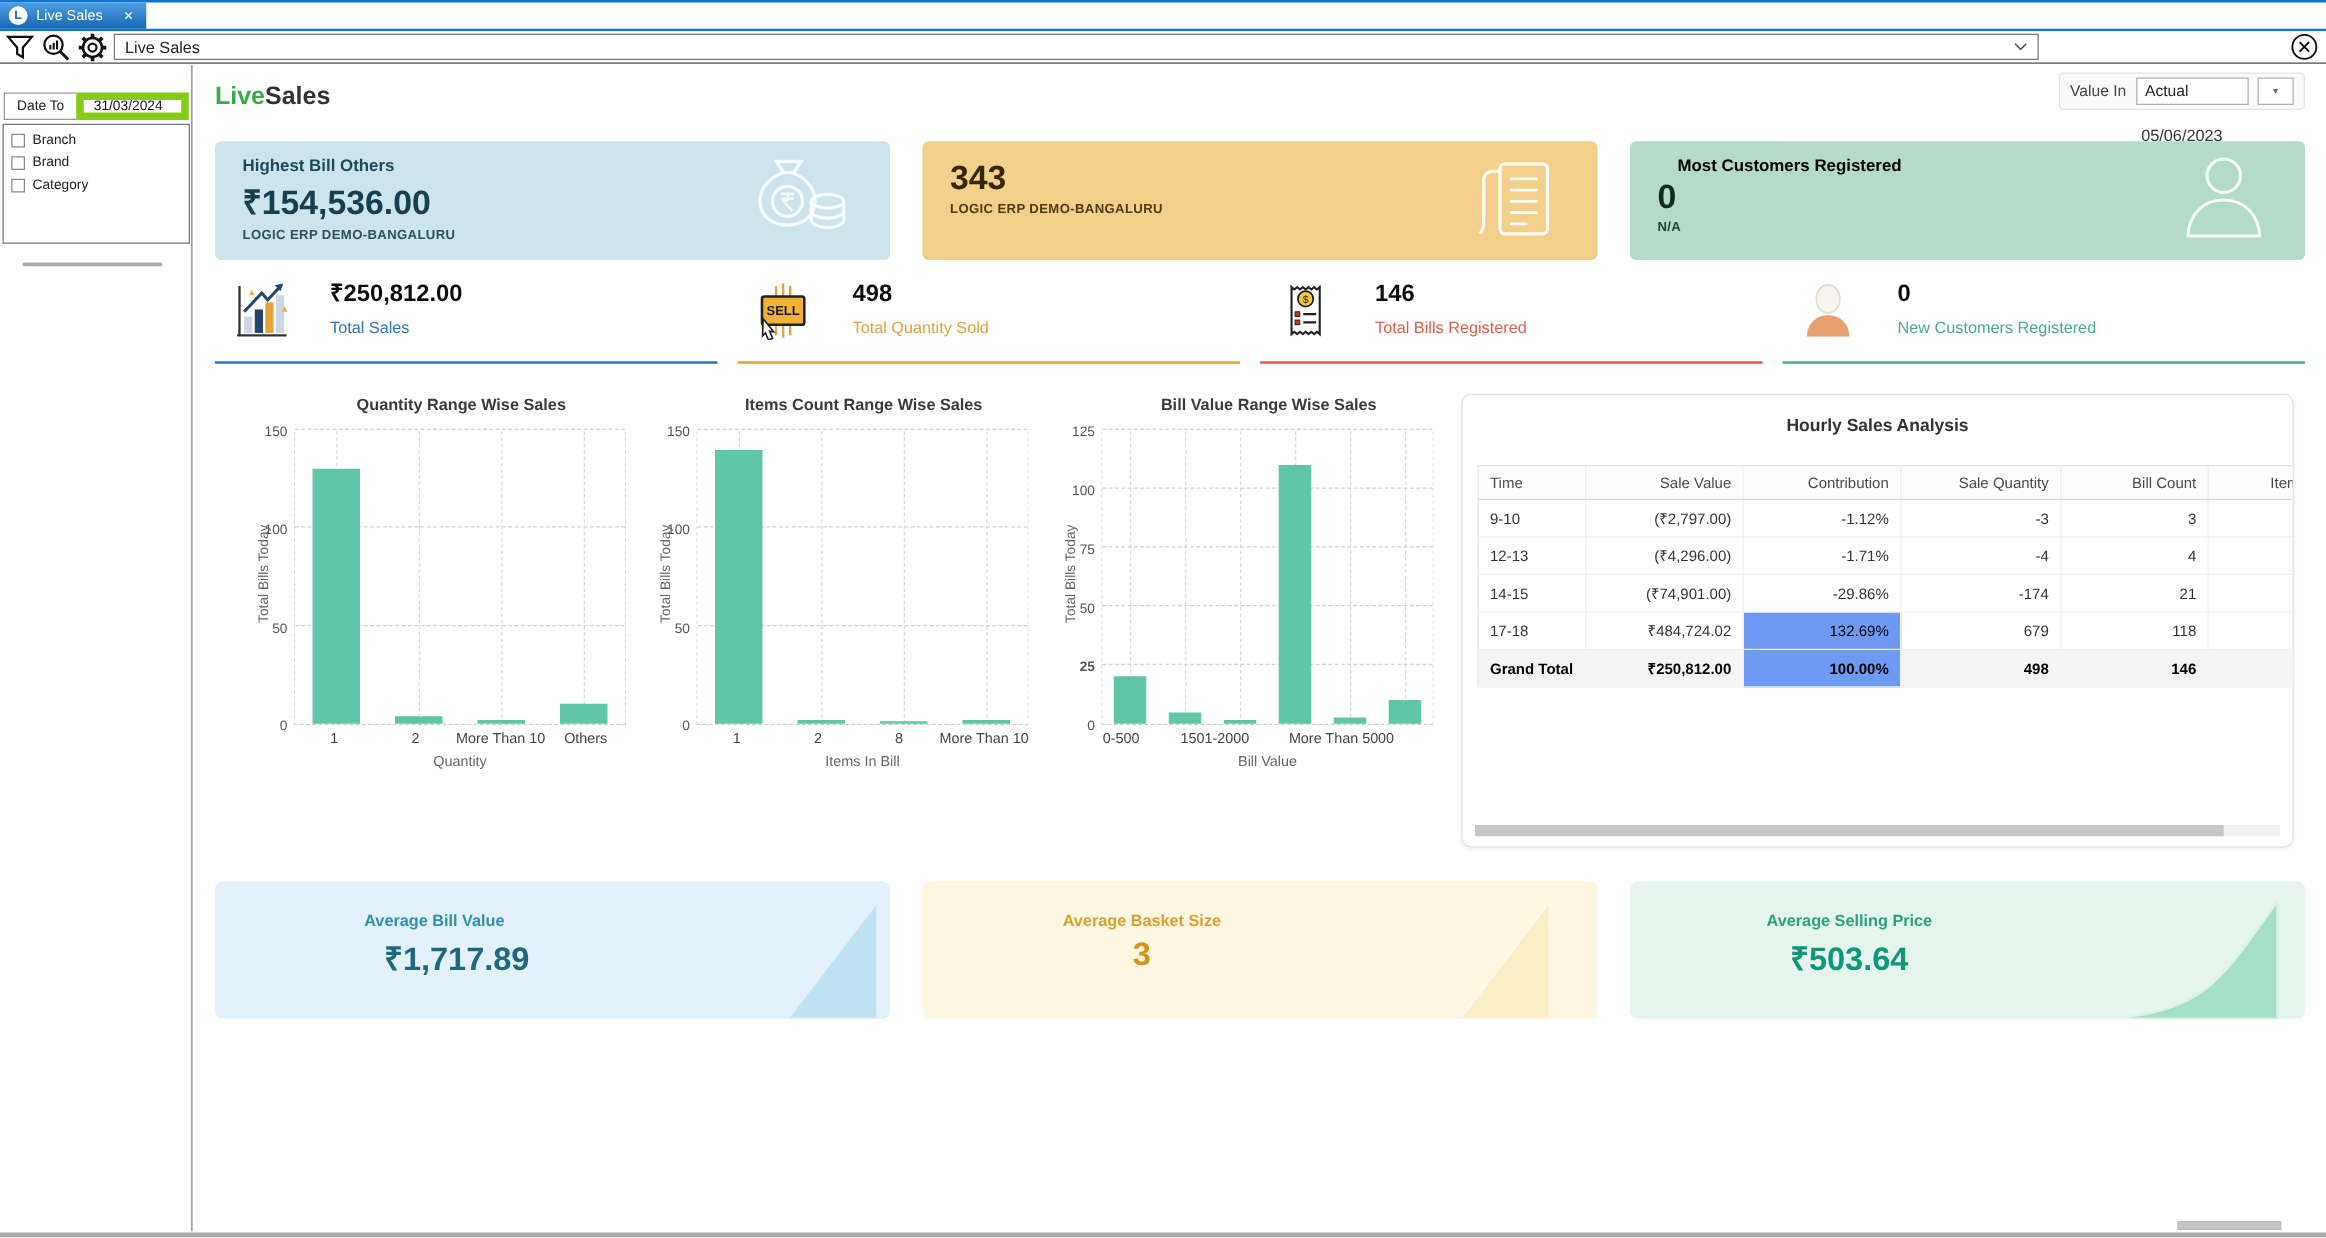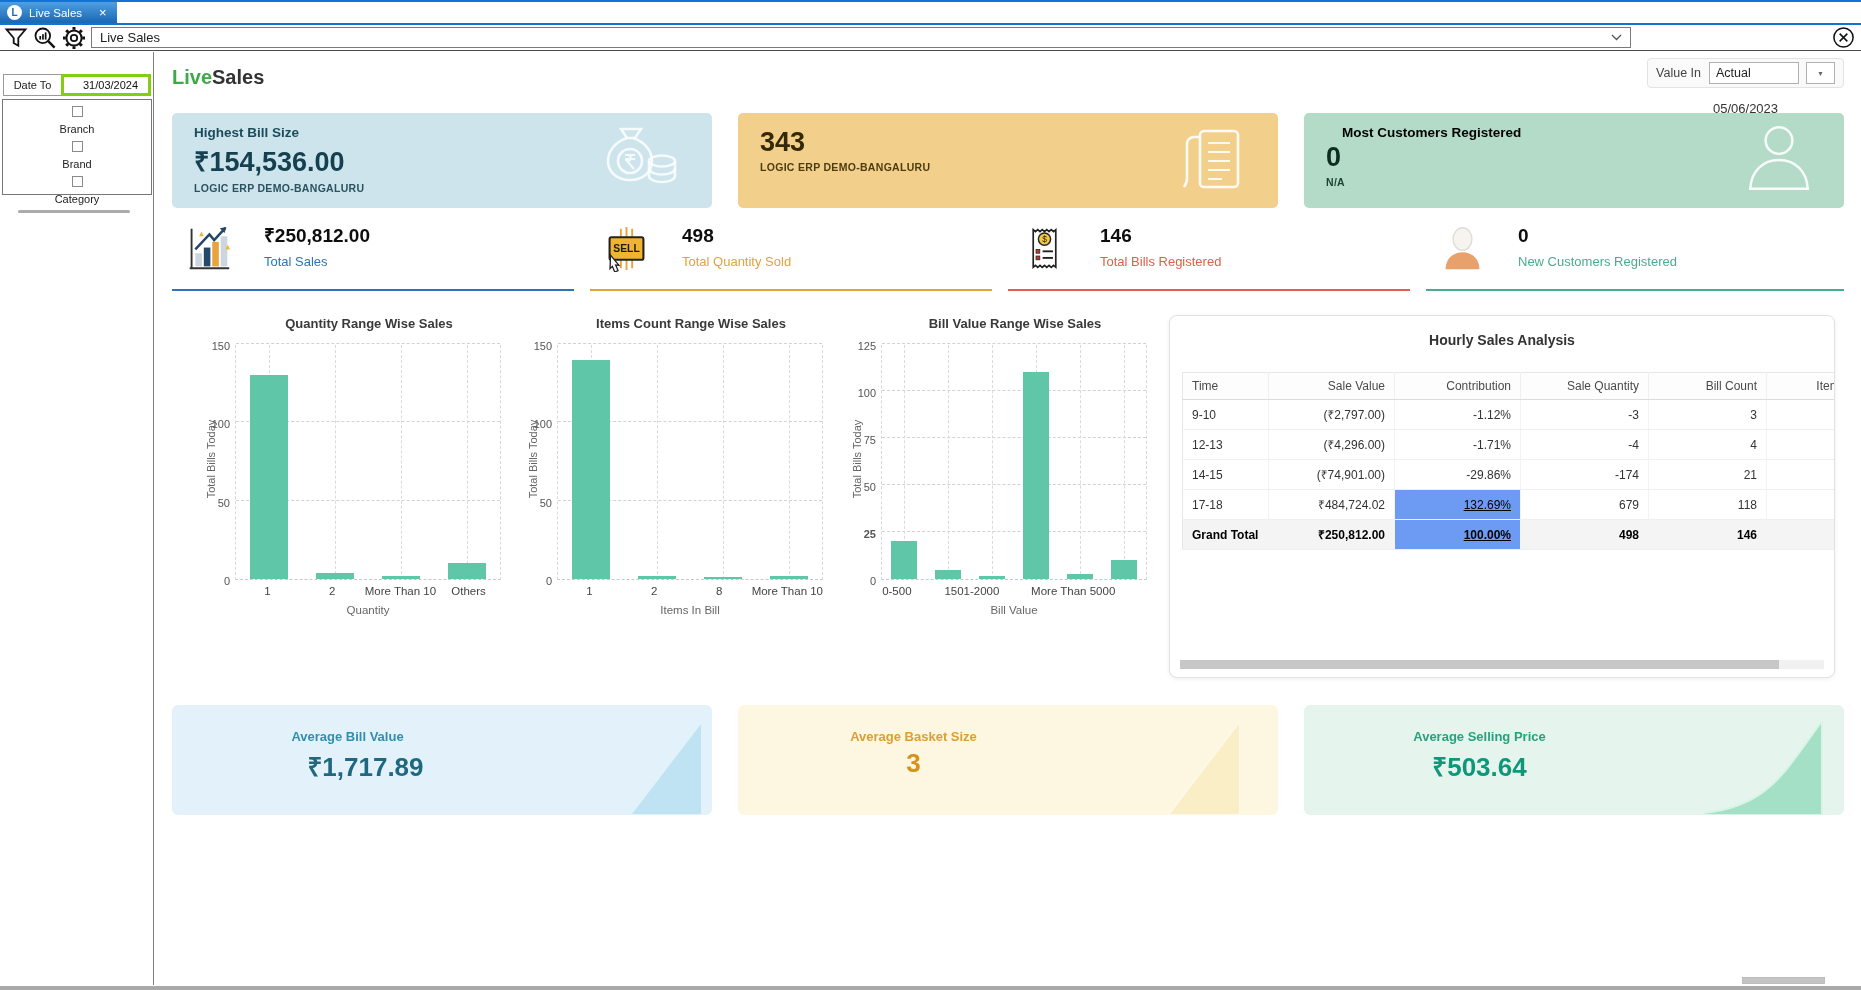--- a/index.html
+++ b/index.html
@@ -22,25 +22,25 @@
   .tb-combo { width:1540px; height:21px; border:1px solid #7a7a7a; display:flex; align-items:center;
               justify-content:space-between; padding:0 8px; font-size:13px; color:#222; background:#fff; }
   .tb-close { width:23px; height:23px; margin-left:auto; margin-right:2px; }
 
   
   .sidebar { position:absolute; top:52px; left:0; width:154px; bottom:5px; background:#fff;
              border-right:1px solid #808080; }
   .dt-row { position:absolute; top:22px; left:3px; display:flex; }
   .dt-label { width:58px; height:22px; border:1px solid #9a9a9a; border-right:none; font-size:11px;
               color:#222; display:flex; align-items:center; justify-content:center; background:#fff; }
-  .dt-value { width:90px; height:22px; border:3px solid #84cc16; font-size:11px; color:#111;
-              display:flex; align-items:center; padding:0 19px; }
+  .dt-value { width:90px; height:22px; border:6px solid #84cc16; font-size:11px; color:#111;
+              display:flex; align-items:center; padding:0 8px; }
   .listbox { position:absolute; top:47px; left:2px; width:150px; height:96px; border:1px solid #777;
              padding:6px 6px; display:flex; flex-direction:column; gap:6px; }
-  .cb-item { display:flex; align-items:center; gap:6px; font-size:11px; color:#222;flex-direction:column; }
+  .cb-item { display:flex; align-items:center; gap:6px; font-size:11px; color:#222; }
   .cb { width:11px; height:11px; border:1px solid #8a8a8a; background:#fff; flex:0 0 auto; }
   .sb-scroll { position:absolute; top:158px; left:18px; width:112px; height:3px; background:#ababab; border-radius:2px; }
 
   
   .main { position:absolute; top:52px; left:155px; right:0; bottom:4px; background:#fff; }
   .page-title { position:absolute; top:14px; left:17px; font-size:20px; font-weight:bold; }
   .page-title .green { color:#3ea948; }
   .page-title .dark { color:#333; }
 
   .controls { position:absolute; top:6px; right:17px; display:flex; align-items:center; gap:13px;flex-direction:column; }
@@ -98,21 +98,21 @@
                 border:1px solid #e2e2e2; border-radius:8px; box-shadow:0 1px 4px rgba(0,0,0,.07); overflow:hidden; }
   .table-title { text-align:center; font-size:14px; font-weight:bold; color:#333; margin-top:16px; }
   .hs-table { border-collapse:collapse; margin:24px 0 0 12px; table-layout:fixed; width:700px;
               font-size:12px; border:1px solid #e6e6e6; }
   .hs-table th { font-weight:normal; color:#4a4a4a; text-align:right; padding:6px 9px; background:#fdfdfd;
                  border-bottom:1px solid #dcdcdc; border-right:1px solid #f0f0f0; }
   .hs-table td { color:#333; text-align:right; padding:6px 9px; border-bottom:1px solid #efefef;
                  border-right:1px solid #f3f3f3; }
   .hs-table .left { text-align:left; }
   .hs-table tr.total td { font-weight:bold; color:#000; background:#f4f4f4; border-top:1px solid #d8d8d8; }
-  .hs-table td.hl { color:#000;text-decoration:underline; }
+  .hs-table td.hl { color:#000; }
   .hs-table col:nth-child(1){width:86px;} .hs-table col:nth-child(2){width:126px;}
   .hs-table col:nth-child(3){width:126px;} .hs-table col:nth-child(4){width:128px;}
   .hs-table col:nth-child(5){width:118px;} .hs-table col:nth-child(6){width:116px;}
   .card-hscroll { position:absolute; left:10px; right:10px; bottom:8px; height:9px; background:#f1f1f1; }
   .card-hscroll .thumb { height:100%; width:93%; background:#c7c7c7; }
 
   
   .bottom-row { position:absolute; top:653px; left:17px; display:flex; gap:26px; }
   .bcard { width:540px; height:110px; border-radius:6px; position:relative; overflow:hidden; }
   .b-txt { width:65%; text-align:center; padding-top:24px; }
@@ -214,21 +214,21 @@
       <span class="hdr-date">05/06/2023</span>
       <span class="filter-btn">
         <svg width="14" height="14" viewBox="0 0 24 24">
             <path d="M2.5 3.5h19l-7.2 8.5v7.8l-4.6-2.7v-5.1z" fill="none" stroke="#555" stroke-width="2"></path>
           </svg>
       </span>
     </div>
 
     <div class="kpi-row">
       <div class="kpi c0" style="background: rgb(205, 228, 236);">
-        <div class="kpi-title">Highest Bill Size</div>
+        <div class="kpi-title">Highest Bill Others</div>
         <div class="kpi-value">₹154,536.00</div>
         <div class="kpi-sub">LOGIC ERP DEMO-BANGALURU</div>
         <span class="kpi-icon">
           <svg width="96" height="76" viewBox="0 0 96 76" fill="none" stroke="rgba(255,255,255,0.8)" stroke-width="2.6">
             <path d="M33 8h20l-6 9h-8z"></path>
             <path d="M39 17c-12 4-19 13-19 23 0 12 10 19 22 19s22-7 22-19c0-10-7-19-19-23"></path>
             <circle cx="42" cy="40" r="12"></circle>
             <path d="M37 34h10M37 38h10M39 34c5 0 5 6 0 6l7 8" stroke-width="2"></path>
             <ellipse cx="74" cy="40" rx="13" ry="5.5"></ellipse>
             <path d="M61 40v15c0 3.5 6 6 13 6s13-2.5 13-6V40"></path>

